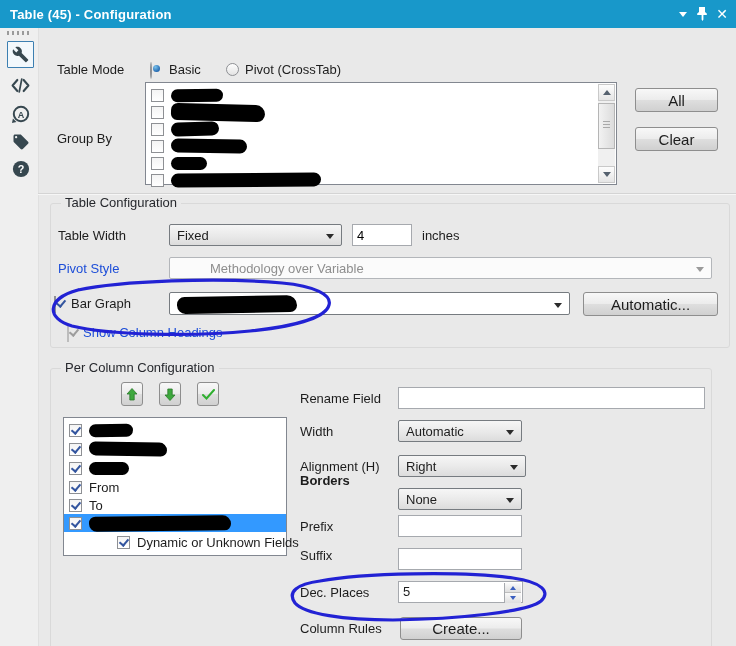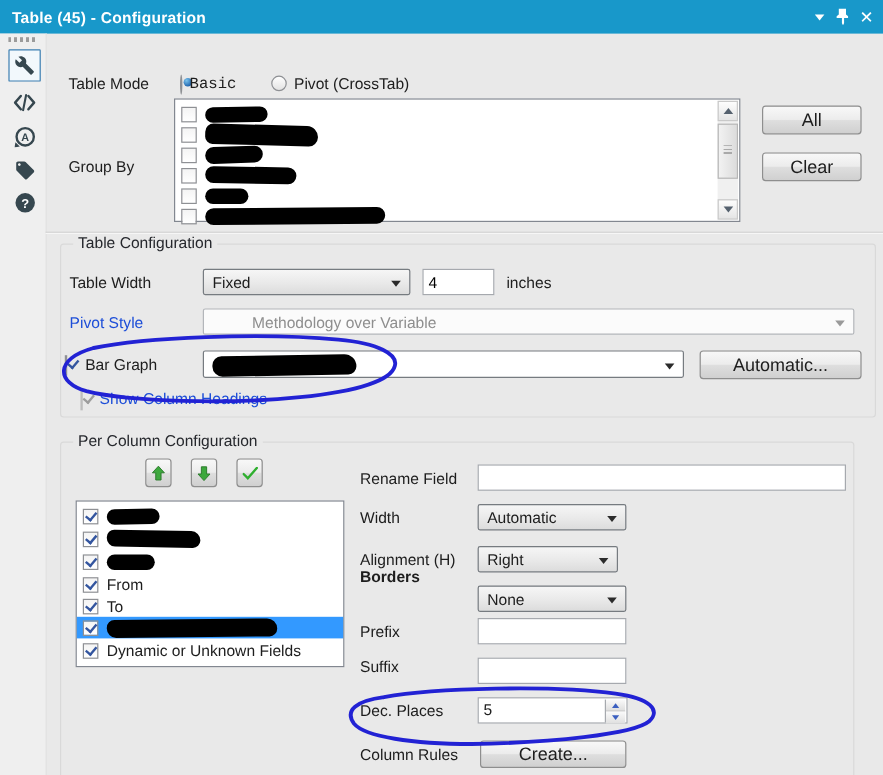--- a/index.html
+++ b/index.html
@@ -128,21 +128,21 @@
   <div class="abs tool-btn" style="top:155px;">
     <svg width="18" height="18" viewBox="0 0 20 20">
       <circle cx="10" cy="10" r="9" fill="#36474f"></circle>
       <text x="10" y="14.5" text-anchor="middle" font-size="12" font-weight="bold" fill="#fff" font-family="Liberation Sans,sans-serif">?</text>
     </svg>
   </div>
 
   
   <span class="abs lbl" style="left:57px;top:62px;">Table Mode</span>
   <span class="abs radio on" style="left:150px;top:63px;"></span>
-  <span class="abs lbl" style="left:158px;top:62px;font-family:Liberation Mono, monospace;">Basic</span>
+  <span class="abs lbl" style="left:169px;top:62px;">Basic</span>
   <span class="abs radio" style="left:226px;top:63px;"></span>
   <span class="abs lbl" style="left:245px;top:62px;">Pivot (CrossTab)</span>
 
   
   <span class="abs lbl" style="left:57px;top:131px;">Group By</span>
   <div class="abs listbox" style="left:145px;top:82px;width:472px;height:103px;">
     <div class="lrow" style="top:3px;">
         <span class="cb"></span>
         <span class="blob" style="position:relative;width:52px;height:13px;border-radius:7px;transform:rotate(-1deg);"></span>
       </div>
@@ -256,38 +256,38 @@
         <span>From</span>
       </div>
     <div class="lrow" style="top:78px;">
         <span class="cb on"></span>
         <span>To</span>
       </div>
     <div class="lrow sel" style="top:96px;">
         <span class="cb on"></span>
         <span class="blob" style="position:relative;width:142px;height:15px;border-radius:9px 12px 9px 11px;transform:rotate(-0.6deg);"></span>
       </div>
-    <div class="lrow" style="top:115px;">
+    <div class="lrow" style="top:115px;padding-left:48px;">
         <span class="cb on"></span>
         <span>Dynamic or Unknown Fields</span>
       </div>
   </div>
 
   
   <span class="abs lbl" style="left:300px;top:391px;">Rename Field</span>
   <input class="txt" style="left: 398px; top: 387px; width: 307px;" value="">
 
   <span class="abs lbl" style="left:300px;top:424px;">Width</span>
   <div class="combo" style="left:398px;top:420px;width:124px;">
     <span>Automatic</span>
       <span class="arr"></span>
   </div>
 
   <span class="abs lbl" style="left:300px;top:459px;">Alignment (H)</span>
-  <div class="combo" style="left:398px;top:455px;width:117px;">
+  <div class="combo" style="left:398px;top:455px;width:128px;">
     <span>Right</span>
       <span class="arr"></span>
   </div>
 
   <span class="abs lbl" style="left:300px;top:473px;font-weight:bold;">Borders</span>
   <div class="combo" style="left:398px;top:488px;width:124px;">
     <span>None</span>
       <span class="arr"></span>
   </div>
 

